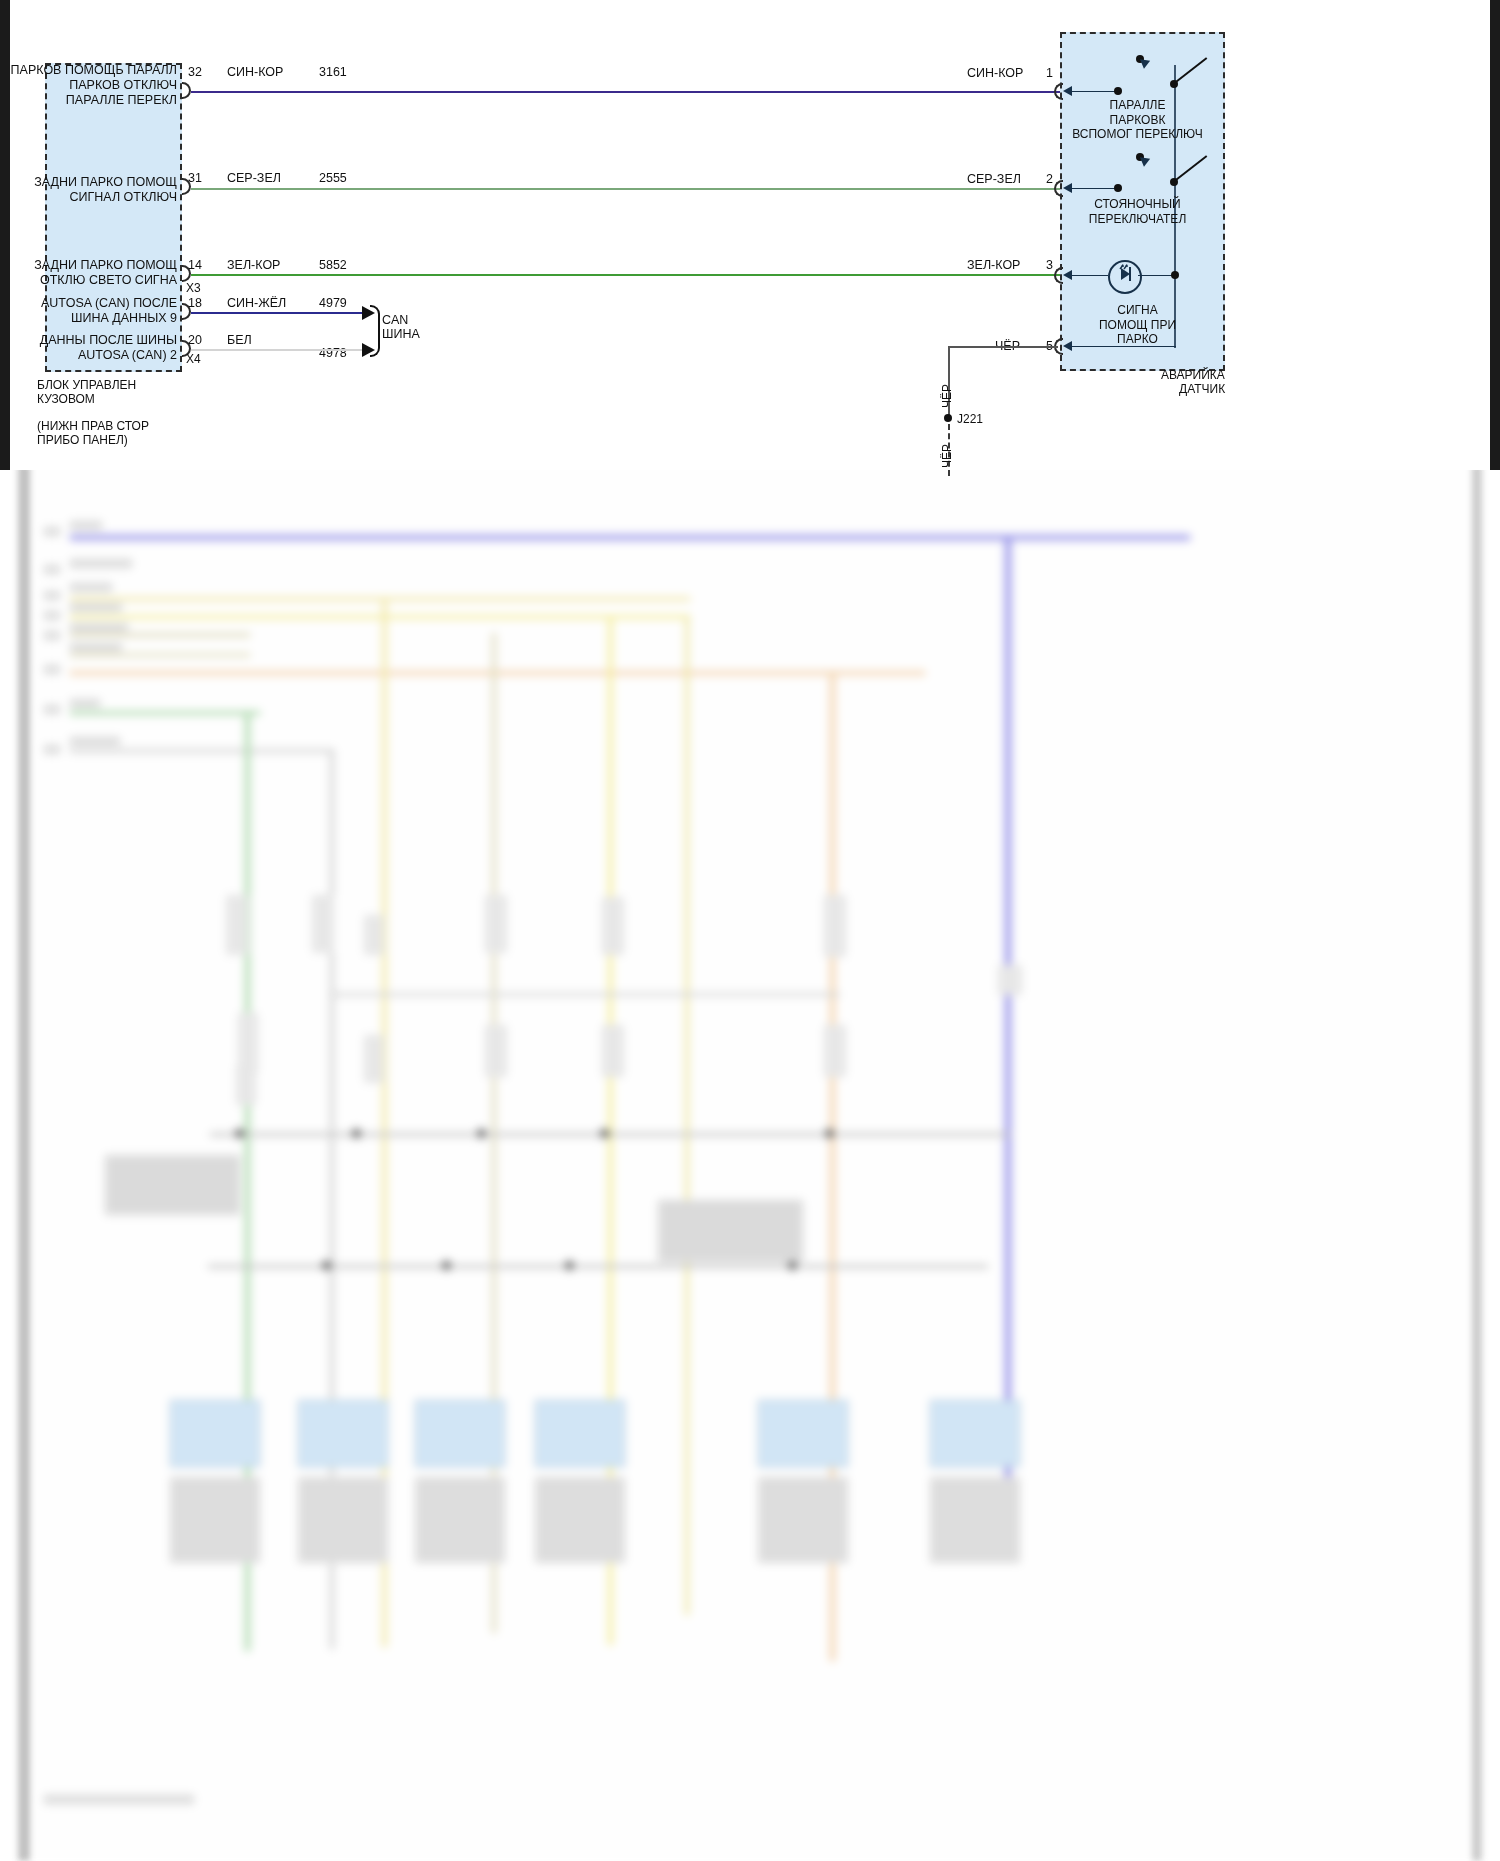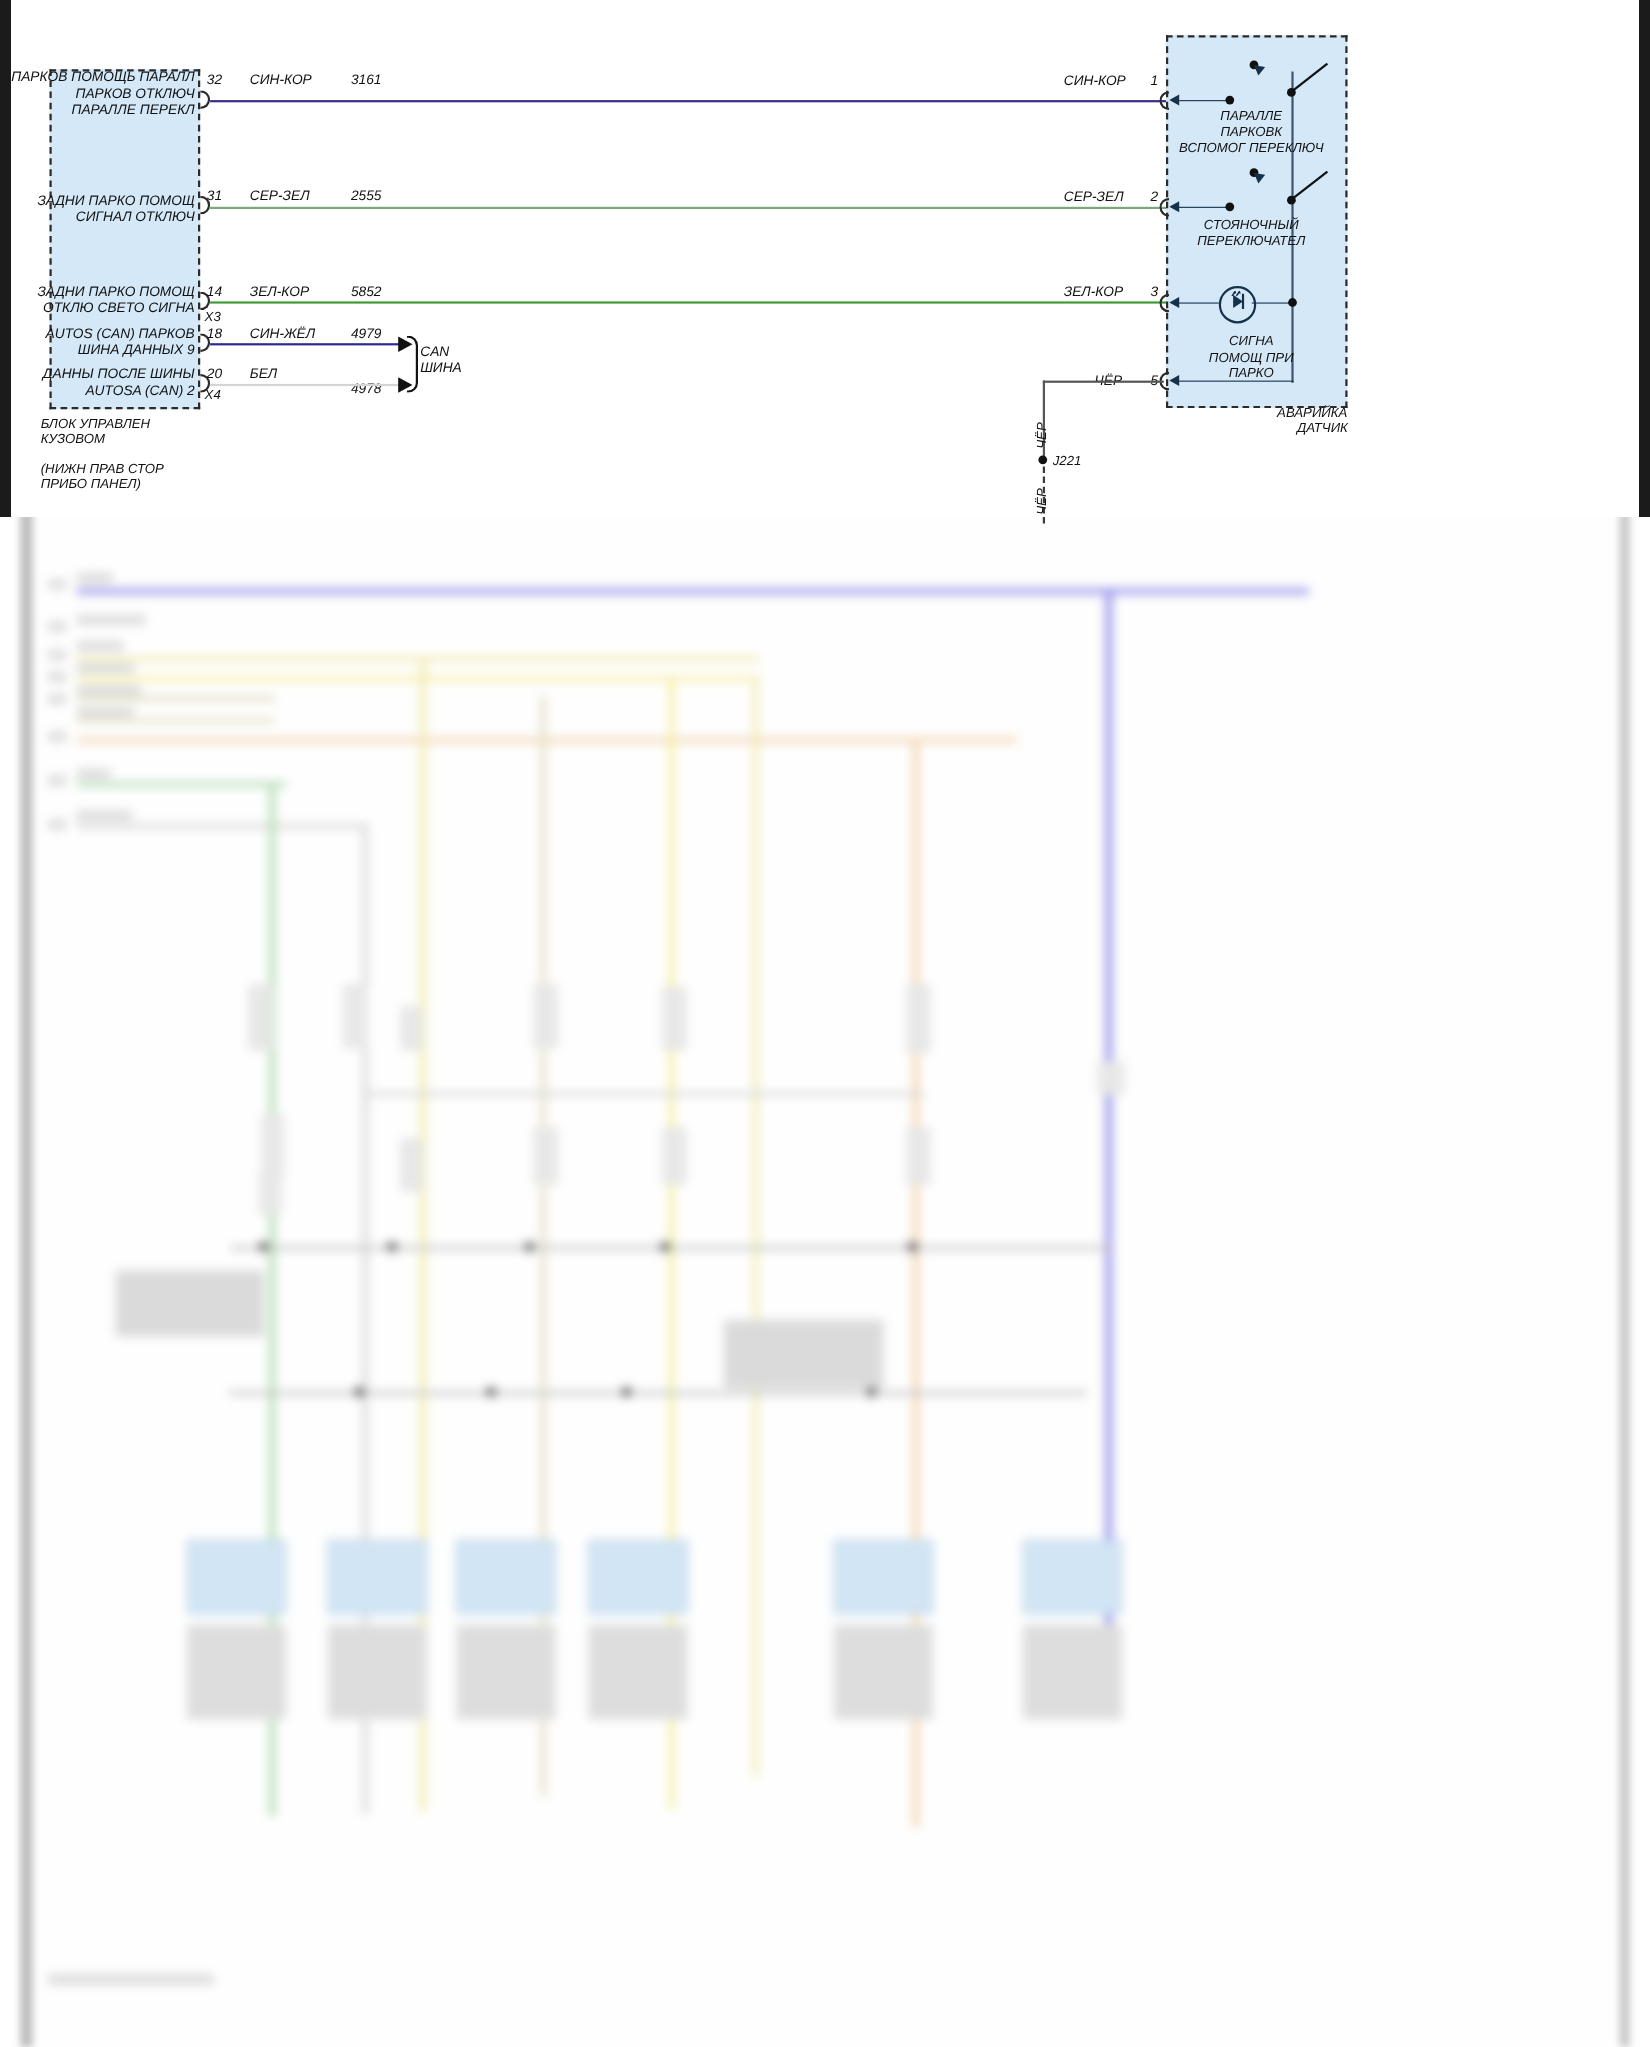--- a/index.html
+++ b/index.html
@@ -13,21 +13,21 @@
       filter:blur(3.2px);opacity:.95;}
   #bg-blur .inner{position:absolute;left:0;top:0;width:100%;height:100%;filter:blur(3.4px);}
   .bwire{position:absolute;}
   .bbox{position:absolute;background:#cfe4f5;border:1px solid #9fbdd6;}
   .bconn{position:absolute;background:#efefef;}
   .blabel{position:absolute;background:#d9d9d9;border-radius:1px;}
 
   
   #top{position:absolute;left:0;top:0;width:1500px;height:470px;background:#fff;
        border-left:10px solid #1b1b1b;border-right:10px solid #1b1b1b;box-sizing:border-box;}
-  #top .pane{position:absolute;left:0;top:0;right:0;bottom:0;font-style:italic;}
+  #top .pane{position:absolute;left:0;top:0;right:0;bottom:0;}
 
   .dashbox{position:absolute;background:#d4e8f7;border:2px dashed #2b2b2b;box-sizing:border-box;}
   .lbl{position:absolute;color:#111;white-space:pre;}
   .t13{font-size:12.5px;line-height:14.5px;}
   .t12{font-size:12px;line-height:14px;}
   .r{text-align:right;}
   .c{text-align:center;}
 
   .wire{position:absolute;height:0;border-top-width:2.4px;border-top-style:solid;}
   .vwire{position:absolute;width:0;border-left-width:2.4px;border-left-style:solid;}
@@ -172,21 +172,21 @@
       <div class="pinarc" style="left:172px;top:265px;"></div>
       <div class="lbl t13" style="left:178px;top:258px;">14</div>
       <div class="lbl t13" style="left:217px;top:258px;">ЗЕЛ-КОР</div>
       <div class="lbl t13" style="left:309px;top:258px;">5852</div>
       <div class="wire" style="left:181px;top:274px;width:869px;border-top-color:#3f9b35;"></div>
       <div class="lbl t13" style="left:957px;top:258px;">ЗЕЛ-КОР</div>
       <div class="lbl t13" style="left:1036px;top:258px;">3</div>
 
       <div class="lbl t12" style="left:176px;top:281px;">X3</div>
 
-      <div class="lbl t13 r" style="left:0px;top:296px;width:167px;">AUTOS (CAN) ПАРКОВ</div>
+      <div class="lbl t13 r" style="left:0px;top:296px;width:167px;">AUTOSA (CAN) ПОСЛЕ</div>
       <div class="lbl t13 r" style="left:0px;top:311px;width:167px;">ШИНА ДАННЫХ 9</div>
       <div class="pinarc" style="left:172px;top:303px;"></div>
       <div class="lbl t13" style="left:178px;top:296px;">18</div>
       <div class="lbl t13" style="left:217px;top:296px;">СИН-ЖЁЛ</div>
       <div class="lbl t13" style="left:309px;top:296px;">4979</div>
       <div class="wire" style="left:181px;top:312px;width:172px;border-top-color:#2b2b8f;"></div>
       <div class="arrowR" style="left:352px;top:306px;"></div>
 
       <div class="lbl t13 r" style="left:0px;top:333px;width:167px;">ДАННЫ ПОСЛЕ ШИНЫ</div>
       <div class="lbl t13 r" style="left:0px;top:348px;width:167px;">AUTOSA (CAN) 2</div>

